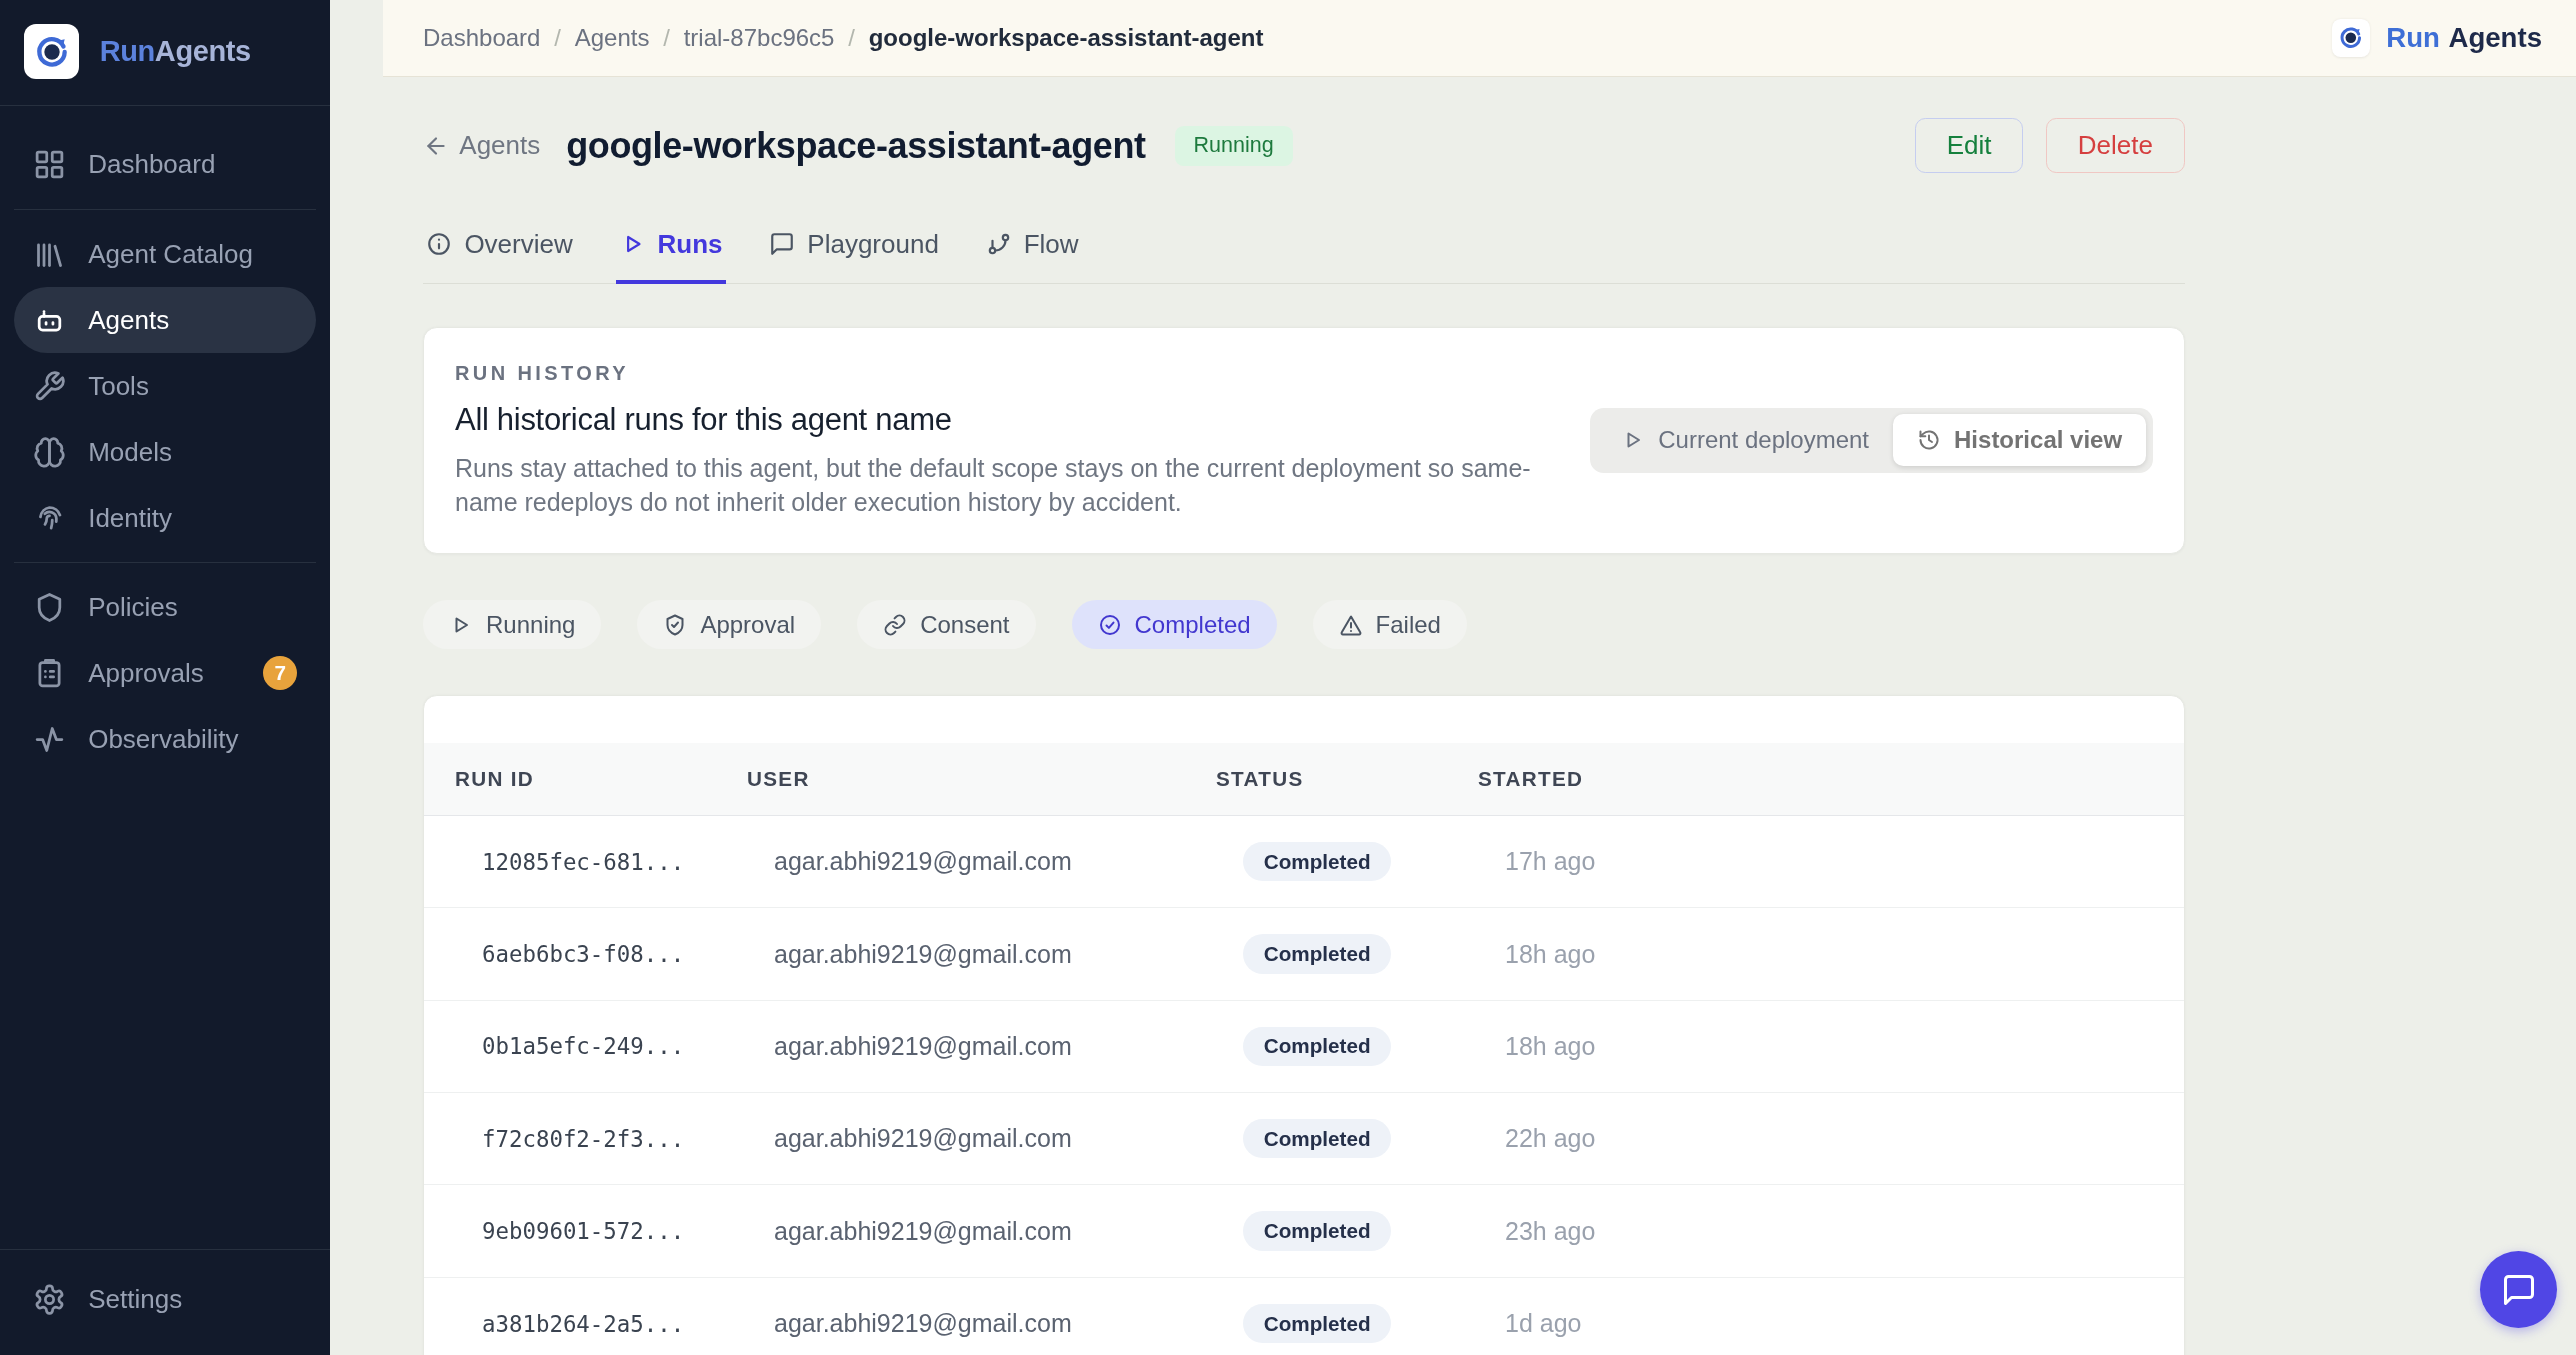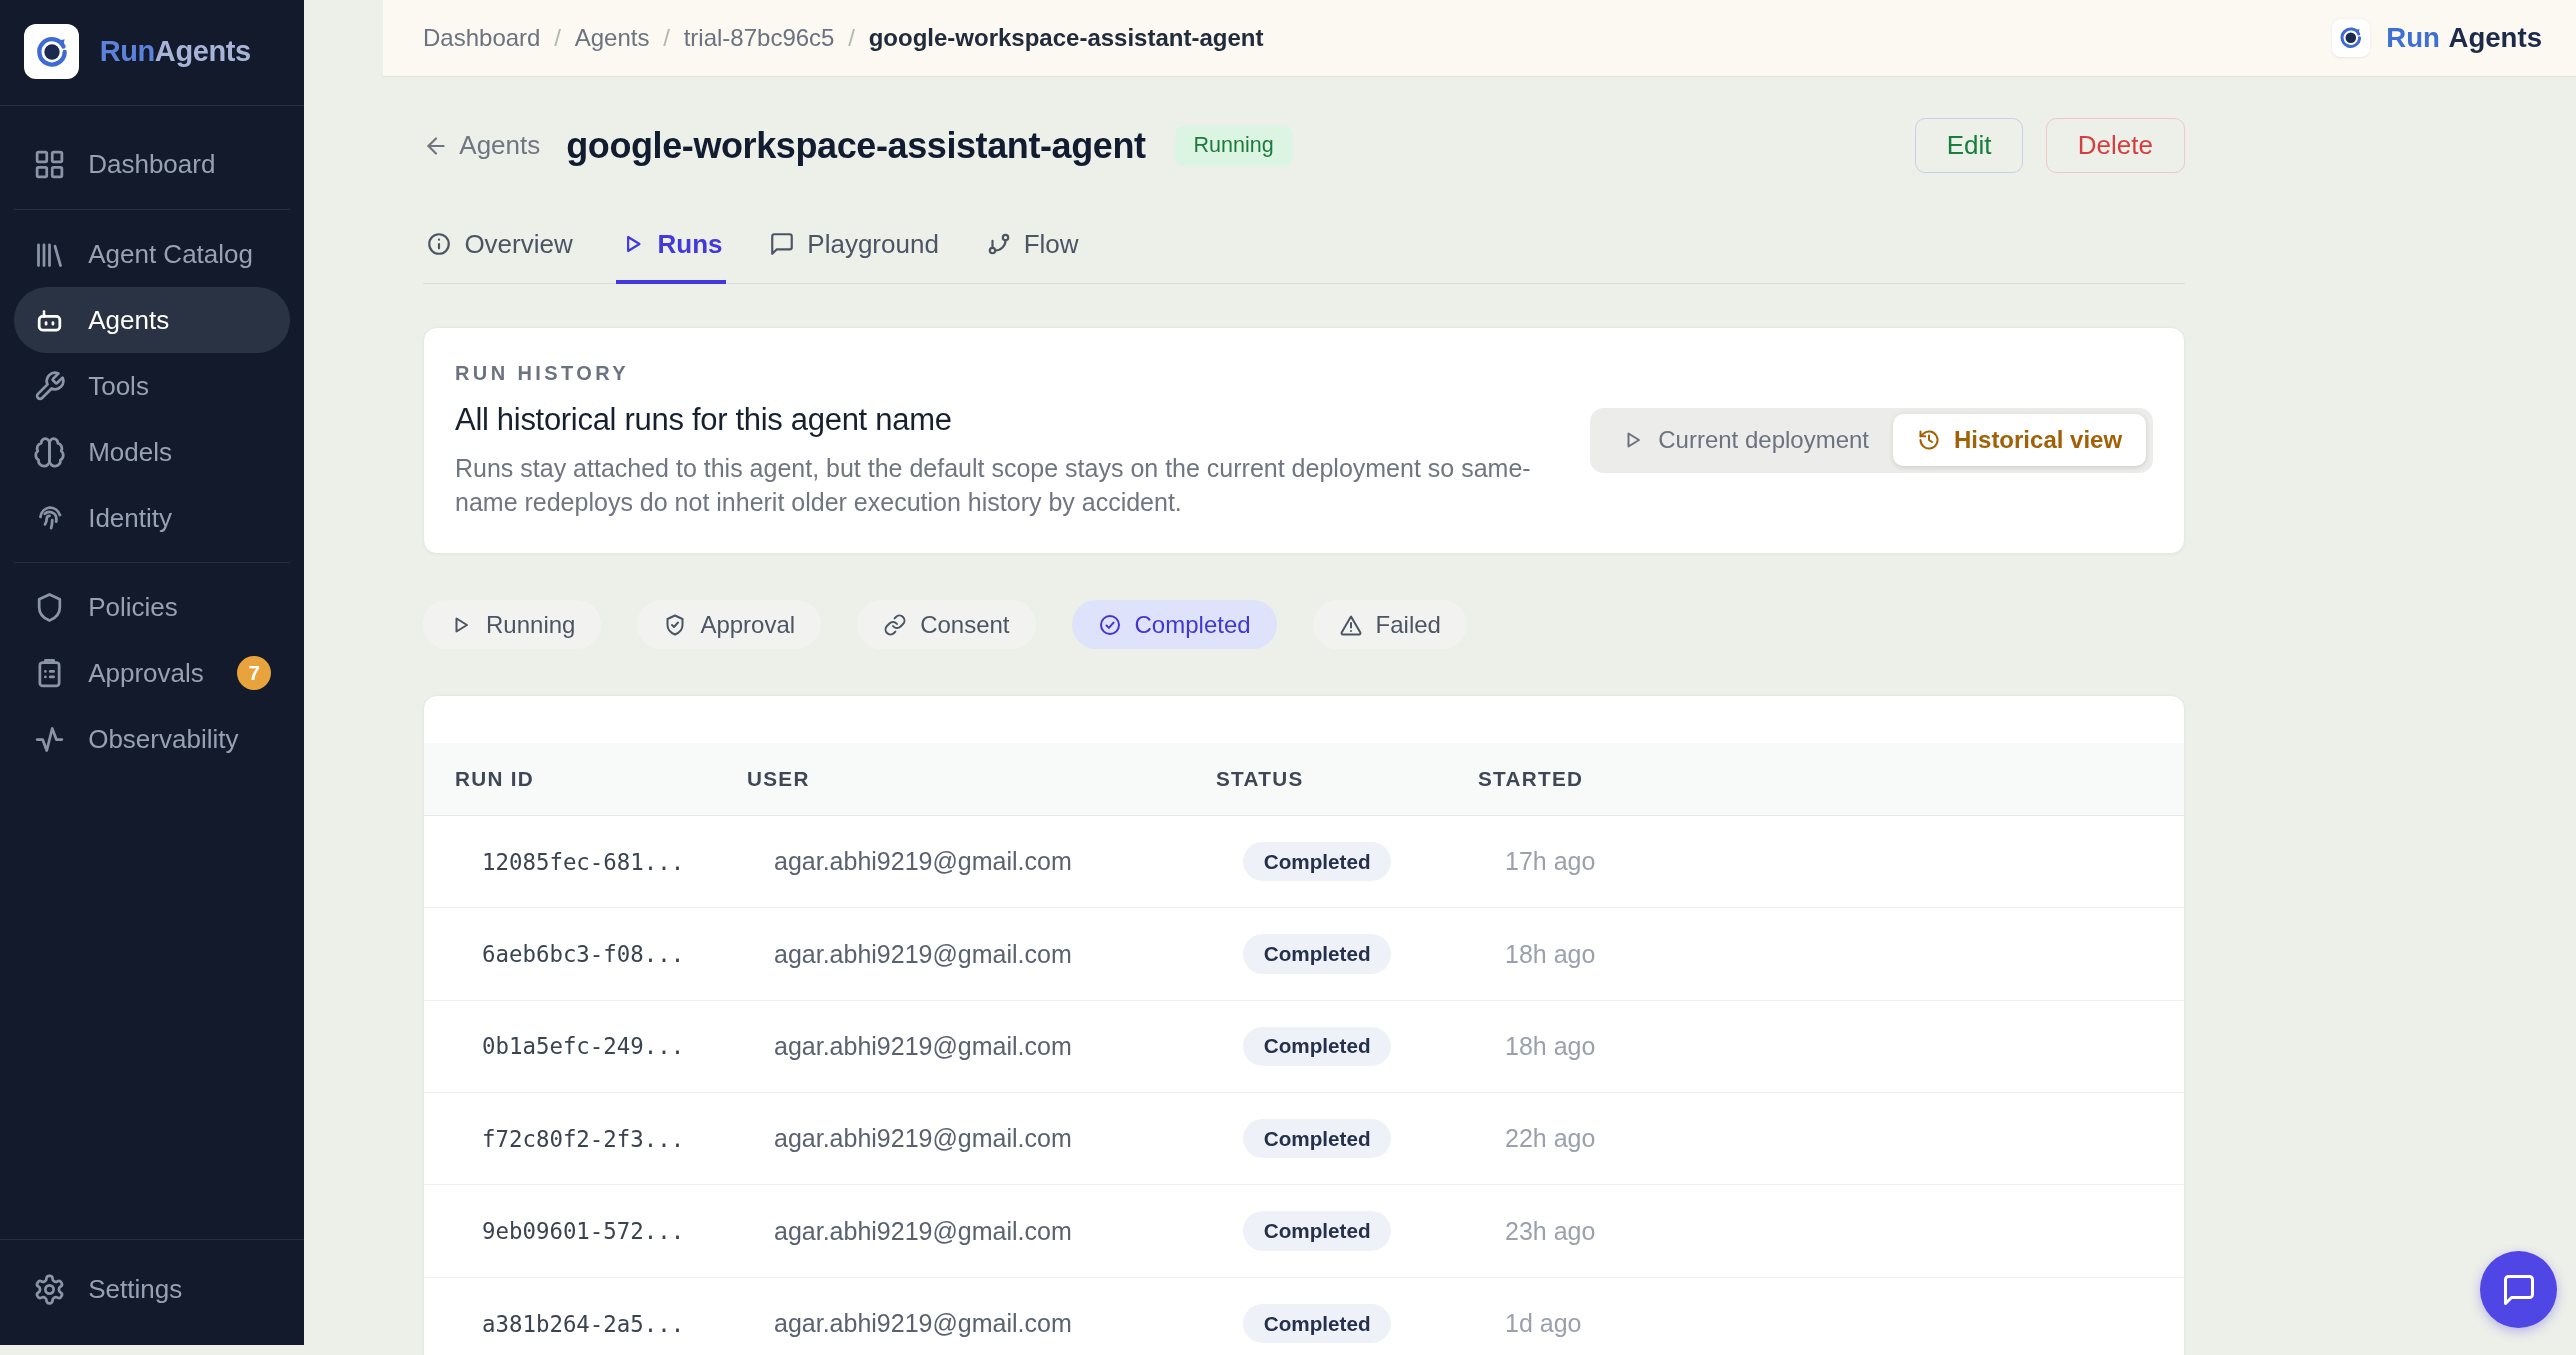--- a/index.html
+++ b/index.html
@@ -8,21 +8,21 @@
     font-family: "Liberation Sans", sans-serif;
     background: #edefe9;
     overflow: hidden;
     position: relative;
     color: #1f2937;
   }
   svg { display: block; }
 
   
   .sidebar {
-    position: absolute; left: 0; top: 0; bottom: 10px; width: 304px;
+    position: absolute; left: 0; top: 0; bottom: 0; width: 330px;
     background: #121a2b; display: flex; flex-direction: column;
   }
   .brand-row { display: flex; align-items: center; gap: 20.7px; padding: 24px 24px 26px 24px; }
   .brand-logo-box {
     width: 55px; height: 55px; background: #ffffff; border-radius: 12px;
     display: flex; align-items: center; justify-content: center;
   }
   .brand-name { font-size: 29px; font-weight: bold; letter-spacing: -0.4px; }
   .brand-run { color: #5c82dc; }
   .brand-agents-side { color: #a7b4d8; }
@@ -105,21 +105,21 @@
   .toggle-group {
     margin-left: auto; background: #ececea; border-radius: 13.8px; padding: 6.9px;
     display: flex; align-items: center; flex: 0 0 auto;
   }
   .toggle-seg {
     display: flex; align-items: center; gap: 13px; font-size: 24px; color: #6b7280;
     padding: 12px 24px; border-radius: 10.3px; cursor: pointer; white-space: nowrap;
   }
   .toggle-seg svg { width: 24px; height: 24px; }
   .toggle-seg.active {
-    background: #ffffff; color: #a16207; font-weight: bold;
+    background: #ffffff; color: #737373; font-weight: bold;
     box-shadow: 0 1.7px 5.2px rgba(0,0,0,0.12);
   }
 
   
   .filters { display: flex; gap: 36px; margin-top: 46px; }
   .chip {
     display: flex; align-items: center; gap: 13px; font-size: 24px; color: #4b5563;
     background: #f2f3f0; border-radius: 860px; padding: 10.3px 26px; cursor: pointer; white-space: nowrap;
   }
   .chip svg { width: 24px; height: 24px; }

